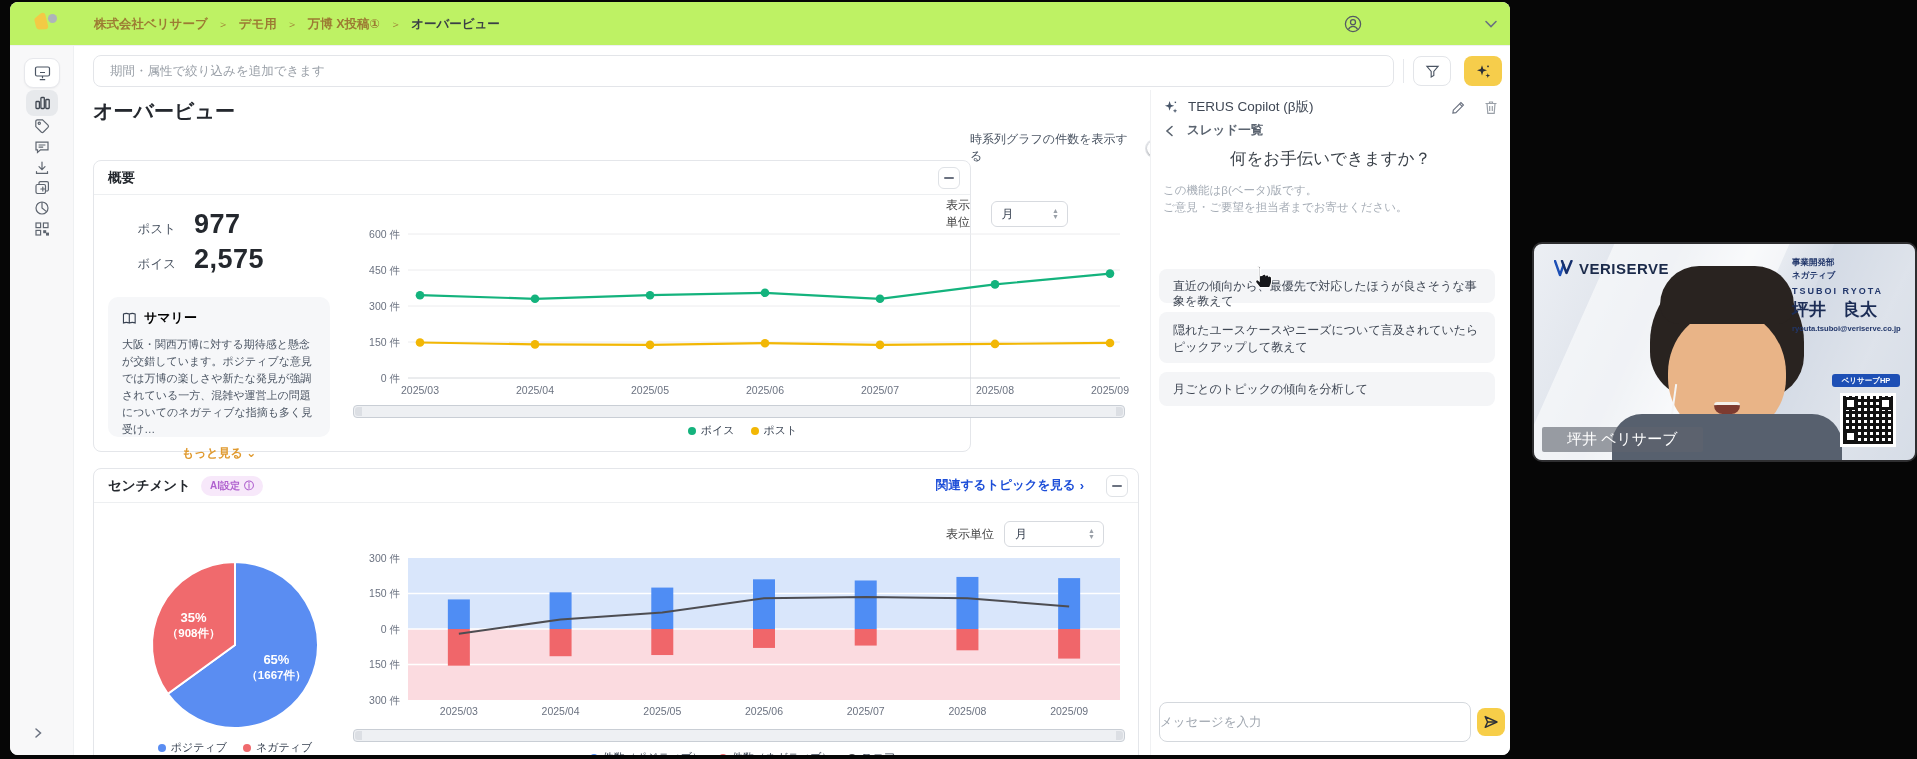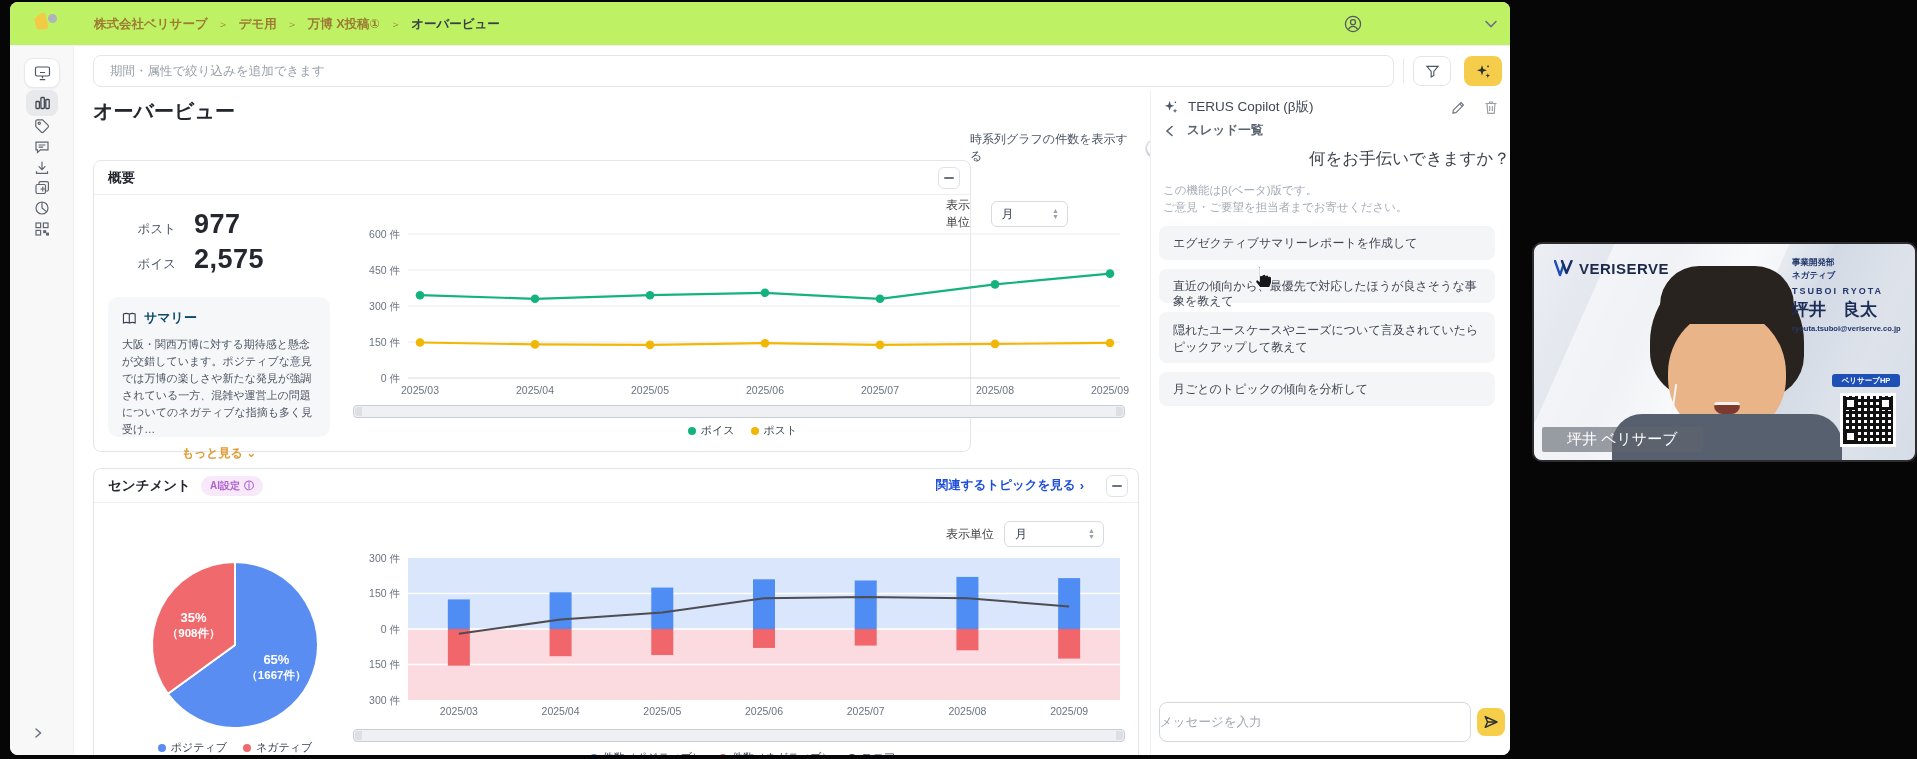--- a/index.html
+++ b/index.html
@@ -50,21 +50,21 @@
   .minus-btn { margin-left:auto; width:22px; height:22px; border:1px solid #dfe2e6; border-radius:6px;
     background:#fff; display:flex; align-items:center; justify-content:center; }
   .minus-btn i { display:block; width:10px; height:2px; background:#6b7280; border-radius:1px; }
   #overview-card { left:83px; top:158px; width:878px; height:292px; }
   #sentiment-card { left:83px; top:466px; width:1046px; height:330px; }
   .stat-row { position:absolute; display:flex; align-items:baseline; gap:18px; }
   .stat-label { font-size:12.5px; color:#4b5563; width:46px; text-align:right; }
   .stat-value { font-size:27px; font-weight:700; color:#24282e; letter-spacing:.5px; }
   #summary-box { position:absolute; left:14px; top:136px; width:222px; height:140px;
     background:#f6f7f9; border-radius:10px; padding:12px 14px; }
-  #summary-head { display:flex; align-items:center; gap:7px; font-size:13px; font-weight:700; color:#0c4a6e; }
+  #summary-head { display:flex; align-items:center; gap:7px; font-size:13px; font-weight:700; color:#000000; }
   #summary-text { margin-top:9px; font-size:11px; line-height:1.55; color:#4b5563; }
   #summary-more { margin-top:7px; text-align:center; font-size:12px; font-weight:700; color:#e09a2f; }
   .unit-row { position:absolute; display:flex; align-items:center; gap:10px; }
   .unit-label { font-size:12px; color:#404040; }
   .unit-select { width:100px; height:26px; border:1px solid #d7dadf; border-radius:6px; background:#fff;
     display:flex; align-items:center; padding:0 8px 0 10px; font-size:12px; color:#374151; }
   .unit-select .updown { margin-left:auto; font-size:7px; line-height:.8; color:#9aa0a8; text-align:center; }
   .legend { display:flex; align-items:center; justify-content:center; gap:16px; font-size:11px; color:#374151; }
   .legend .dot { display:inline-block; width:8px; height:8px; border-radius:50%; margin-right:5px; vertical-align:middle; }
   .scrollbar { position:absolute; height:13px; background:#eef0f3; border:1px solid #c9ced5; border-radius:4px; }
@@ -77,21 +77,21 @@
     font-weight:700; color:#1d4ed8;padding-left:26px; }
   #related-link .chev { font-size:13px; }
   
   #copilot { position:absolute; left:1140px; top:88px; width:360px; height:665px; background:#fff;
     border-left:1px solid #f0f1f3; }
   #cp-header { position:absolute; left:12px; top:8px; right:12px; display:flex; align-items:center; gap:9px;
     font-size:13.5px; color:#3f4754; }
   #cp-actions { margin-left:auto; display:flex; gap:18px; color:#6b7280; }
   #cp-threads { position:absolute; left:14px; top:32px; display:flex; align-items:center; gap:13px;
     font-size:12.5px; font-weight:700; color:#5b6470; }
-  #cp-heading { position:absolute; left:0; top:58px; width:100%; text-align:right; font-size:16.5px;
+  #cp-heading { position:absolute; left:0; top:58px; width:100%; text-align:center; font-size:16.5px;
     font-weight:500; color:#3a4149; }
   #cp-note { position:absolute; left:12px; top:92px; font-size:11.5px; line-height:1.5; color:#a6adb6; }
   .cp-suggestion { position:absolute; left:8px; width:336px; background:#f4f5f7; border-radius:8px;
     font-size:12px; color:#3f4754; padding:10px 14px; line-height:1.45; }
   #cp-input { position:absolute; left:8px; top:612px; width:312px; height:40px; border:1px solid #d4d8dd;
     border-radius:8px; display:flex; align-items:center; padding-left:0; font-size:12.5px; color:#a0a7b0; background:#fff; }
   #cp-send { position:absolute; left:326px; top:618px; width:28px; height:28px; border-radius:8px;
     background:#f7ce49; display:flex; align-items:center; justify-content:center; }
   #cursor { position:absolute; left:98px; top:174px; width:26px; height:28px; z-index:5; }
   
@@ -426,21 +426,20 @@
       <svg width="9" height="12" viewBox="0 0 9 12" fill="none" stroke="#5b6470" stroke-width="1.6" stroke-linecap="round">
           <path d="M7 1.5 2 6l5 4.5"></path>
         </svg>
       <span>スレッド一覧</span>
     </div>
     <div id="cp-heading">何をお手伝いできますか？</div>
     <div id="cp-note">
       <div>この機能はβ(ベータ)版です。</div>
       <div>ご意見・ご要望を担当者までお寄せください。</div>
     </div>
-    <div class="cp-suggestion" style="top:136px; height:34px; line-height:15px;">エグゼクティブサマリーレポートを作成して</div>
     <div class="cp-suggestion" style="top:179px; height:34px; line-height:15px;">直近の傾向から、最優先で対応したほうが良さそうな事象を教えて</div>
     <div class="cp-suggestion" style="top:222px; height:51px;">隠れたユースケースやニーズについて言及されていたらピックアップして教えて</div>
     <div class="cp-suggestion" style="top:282px; height:34px; line-height:15px;">月ごとのトピックの傾向を分析して</div>
     <svg id="cursor" viewBox="0 0 24 26">
       <path d="M9 2c1 0 1.7.7 1.7 1.7v7l1.2-.2c.6-.1 1-.6 1-.6 .4-.5 1.2-.7 1.8-.4.5.2.8.6.9 1 .3-.3 1-.5 1.6-.3.6.2 1 .7 1.1 1.2.3-.2.9-.3 1.4-.1.8.3 1.2 1 1.2 2v3.2c0 1-.2 1.7-.7 2.7l-1.1 2.6H9.8l-3.3-4.4c-.6-.8-.5-1.8.2-2.4.6-.5 1.5-.5 2.1.1l.6.6V3.7C7.4 2.7 8 2 9 2z" fill="#17181b" stroke="#fff" stroke-width="1.1"></path>
     </svg>
     <div id="cp-input">メッセージを入力</div>
     <div id="cp-send">
       <svg width="16" height="16" viewBox="0 0 16 16" fill="none" stroke="#2b2f36" stroke-width="1.4" stroke-linejoin="round">
         <path d="M2.2 13.4 L14 8 2.2 2.6 4.6 8 Z"></path>

